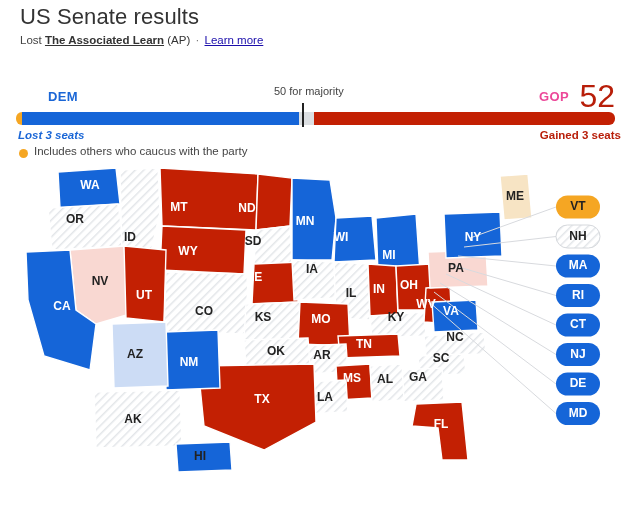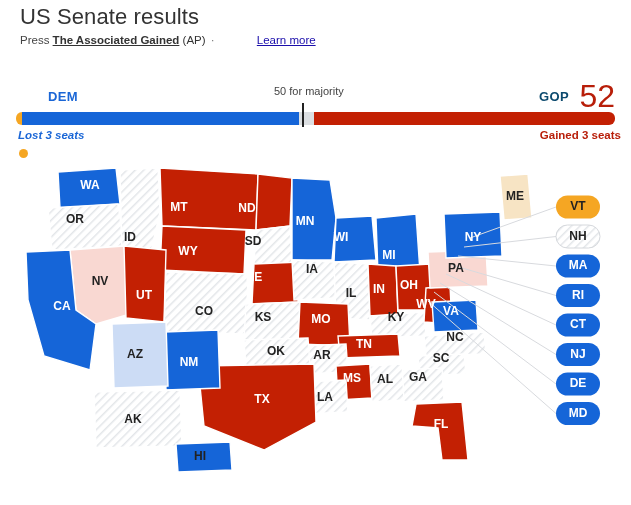--- a/index.html
+++ b/index.html
@@ -18,38 +18,38 @@
     position:absolute;left:20px;top:4px;
     font-size:22px;font-weight:400;color:#333;letter-spacing:0.1px;
   }
   .source{
     position:absolute;left:20px;top:34px;
     font-size:11.5px;color:#444;white-space:nowrap;
   }
   .source .pub{text-decoration:underline;font-weight:bold;color:#333;}
   .source .ap{color:#333;}
   .source .sep{color:#777;padding:0 2px;}
-  .source a{color:#1a0dab;text-decoration:underline;margin-left:37px;}
+  .source a{color:#1a0dab;text-decoration:underline;}
 
   
   .dem-num{
     position:absolute;left:18px;top:68px;
     font-size:38px;color:#1a66d6;font-weight:400;line-height:1;
   }
   .dem-lbl{
     position:absolute;left:48px;top:89px;
     font-size:13px;color:#1a66d6;font-weight:bold;letter-spacing:0.4px;
   }
   .gop-num{
     position:absolute;right:16px;top:80px;
     font-size:32px;color:#b81e09;font-weight:400;line-height:1;
   }
   .gop-lbl{
     position:absolute;right:62px;top:89px;
-    font-size:13px;color:#0c4a6e;font-weight:bold;letter-spacing:0.4px;
+    font-size:13px;color:#ec4899;font-weight:bold;letter-spacing:0.4px;
   }
   .maj-lbl{
     position:absolute;left:274px;top:85px;
     font-size:11px;color:#444;white-space:nowrap;
   }
 
   
   .bar{
     position:absolute;left:16px;top:112px;width:599px;height:13px;
   }
@@ -98,22 +98,22 @@
     text-anchor:middle;dominant-baseline:middle;
   }
 </style>
 </head>
 <body>
 
 <div class="wrap">
 
   <div class="title">US Senate results</div>
   <div class="source">
-    <span>Press</span>
-    <span class="pub">The Associated Gained</span>
+    <span>Lost</span>
+    <span class="pub">The Associated Learn</span>
     <span class="ap">(AP)</span>
     <span class="sep">·</span>
     <a href="#">Learn more</a>
   </div>
 
   <div class="dem-lbl">DEM</div>
   <div class="gop-num">52</div>
   <div class="gop-lbl">GOP</div>
   <div class="maj-lbl">50 for majority</div>
 
@@ -121,20 +121,21 @@
     <div class="seg seg-orange"></div>
     <div class="seg seg-dem"></div>
     <div class="seg seg-gap"></div>
     <div class="seg seg-gop"></div>
   </div>
   <div class="maj-tick"></div>
 
   <div class="lost">Lost 3 seats</div>
   <div class="gained">Gained 3 seats</div>
   <div class="foot-dot"></div>
+  <div class="foot">Includes others who caucus with the party</div>
 
   <div class="map">
     <svg width="631" height="345" viewBox="0 0 631 345" xmlns="http://www.w3.org/2000/svg">
       <defs>
         <pattern id="hatch" width="6" height="6" patternTransform="rotate(45)" patternUnits="userSpaceOnUse">
           <rect width="6" height="6" fill="#ffffff"></rect>
           <line x1="0" y1="0" x2="0" y2="6" stroke="#e3e6e9" stroke-width="3"></line>
         </pattern>
       </defs>
       <g id="state-shapes">

